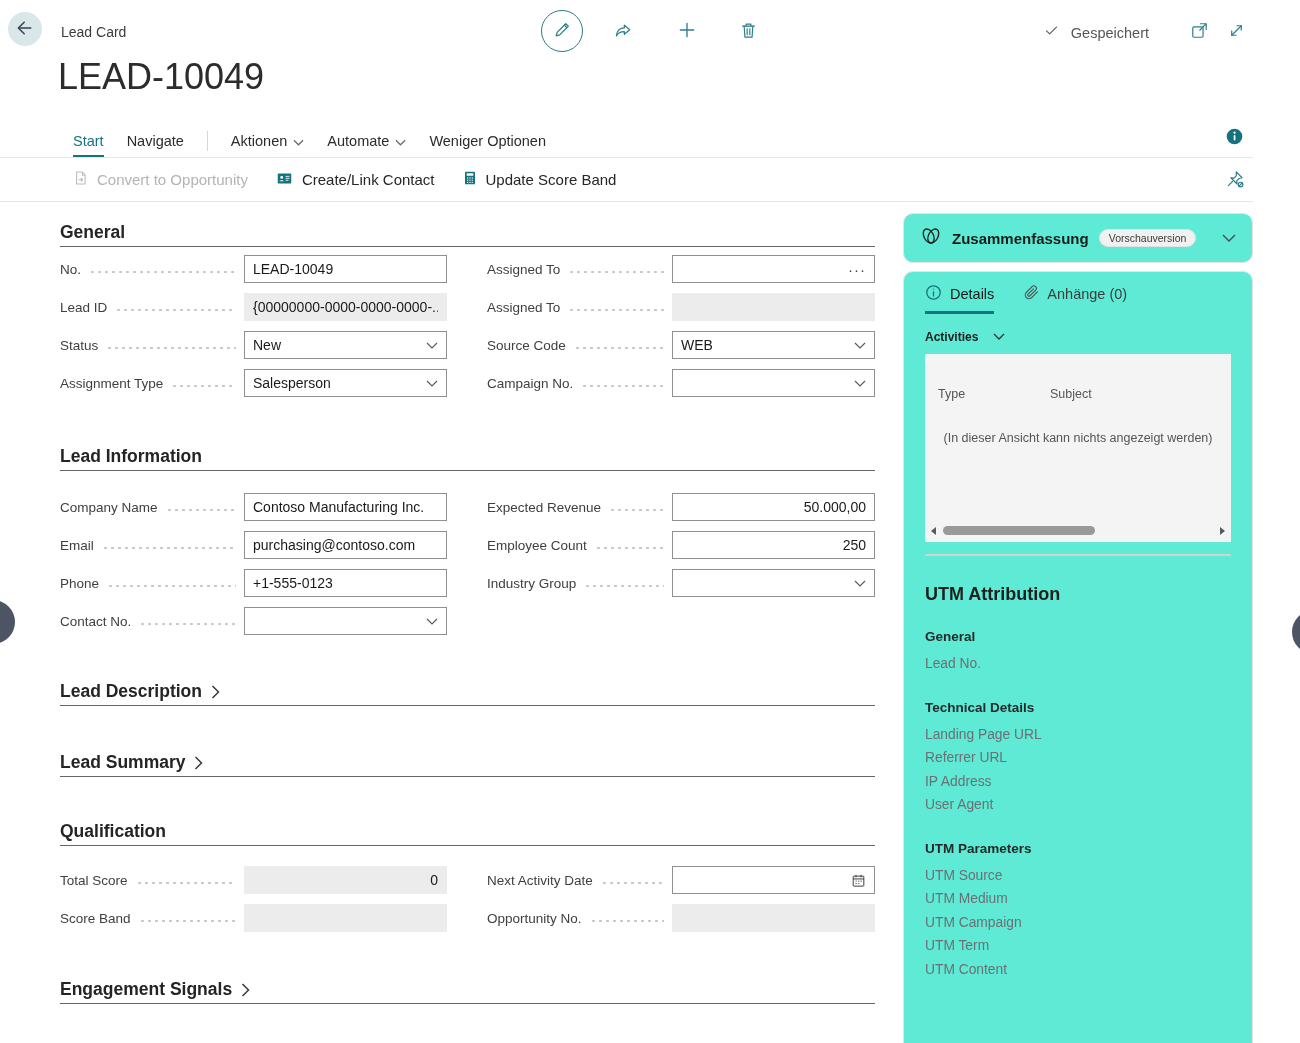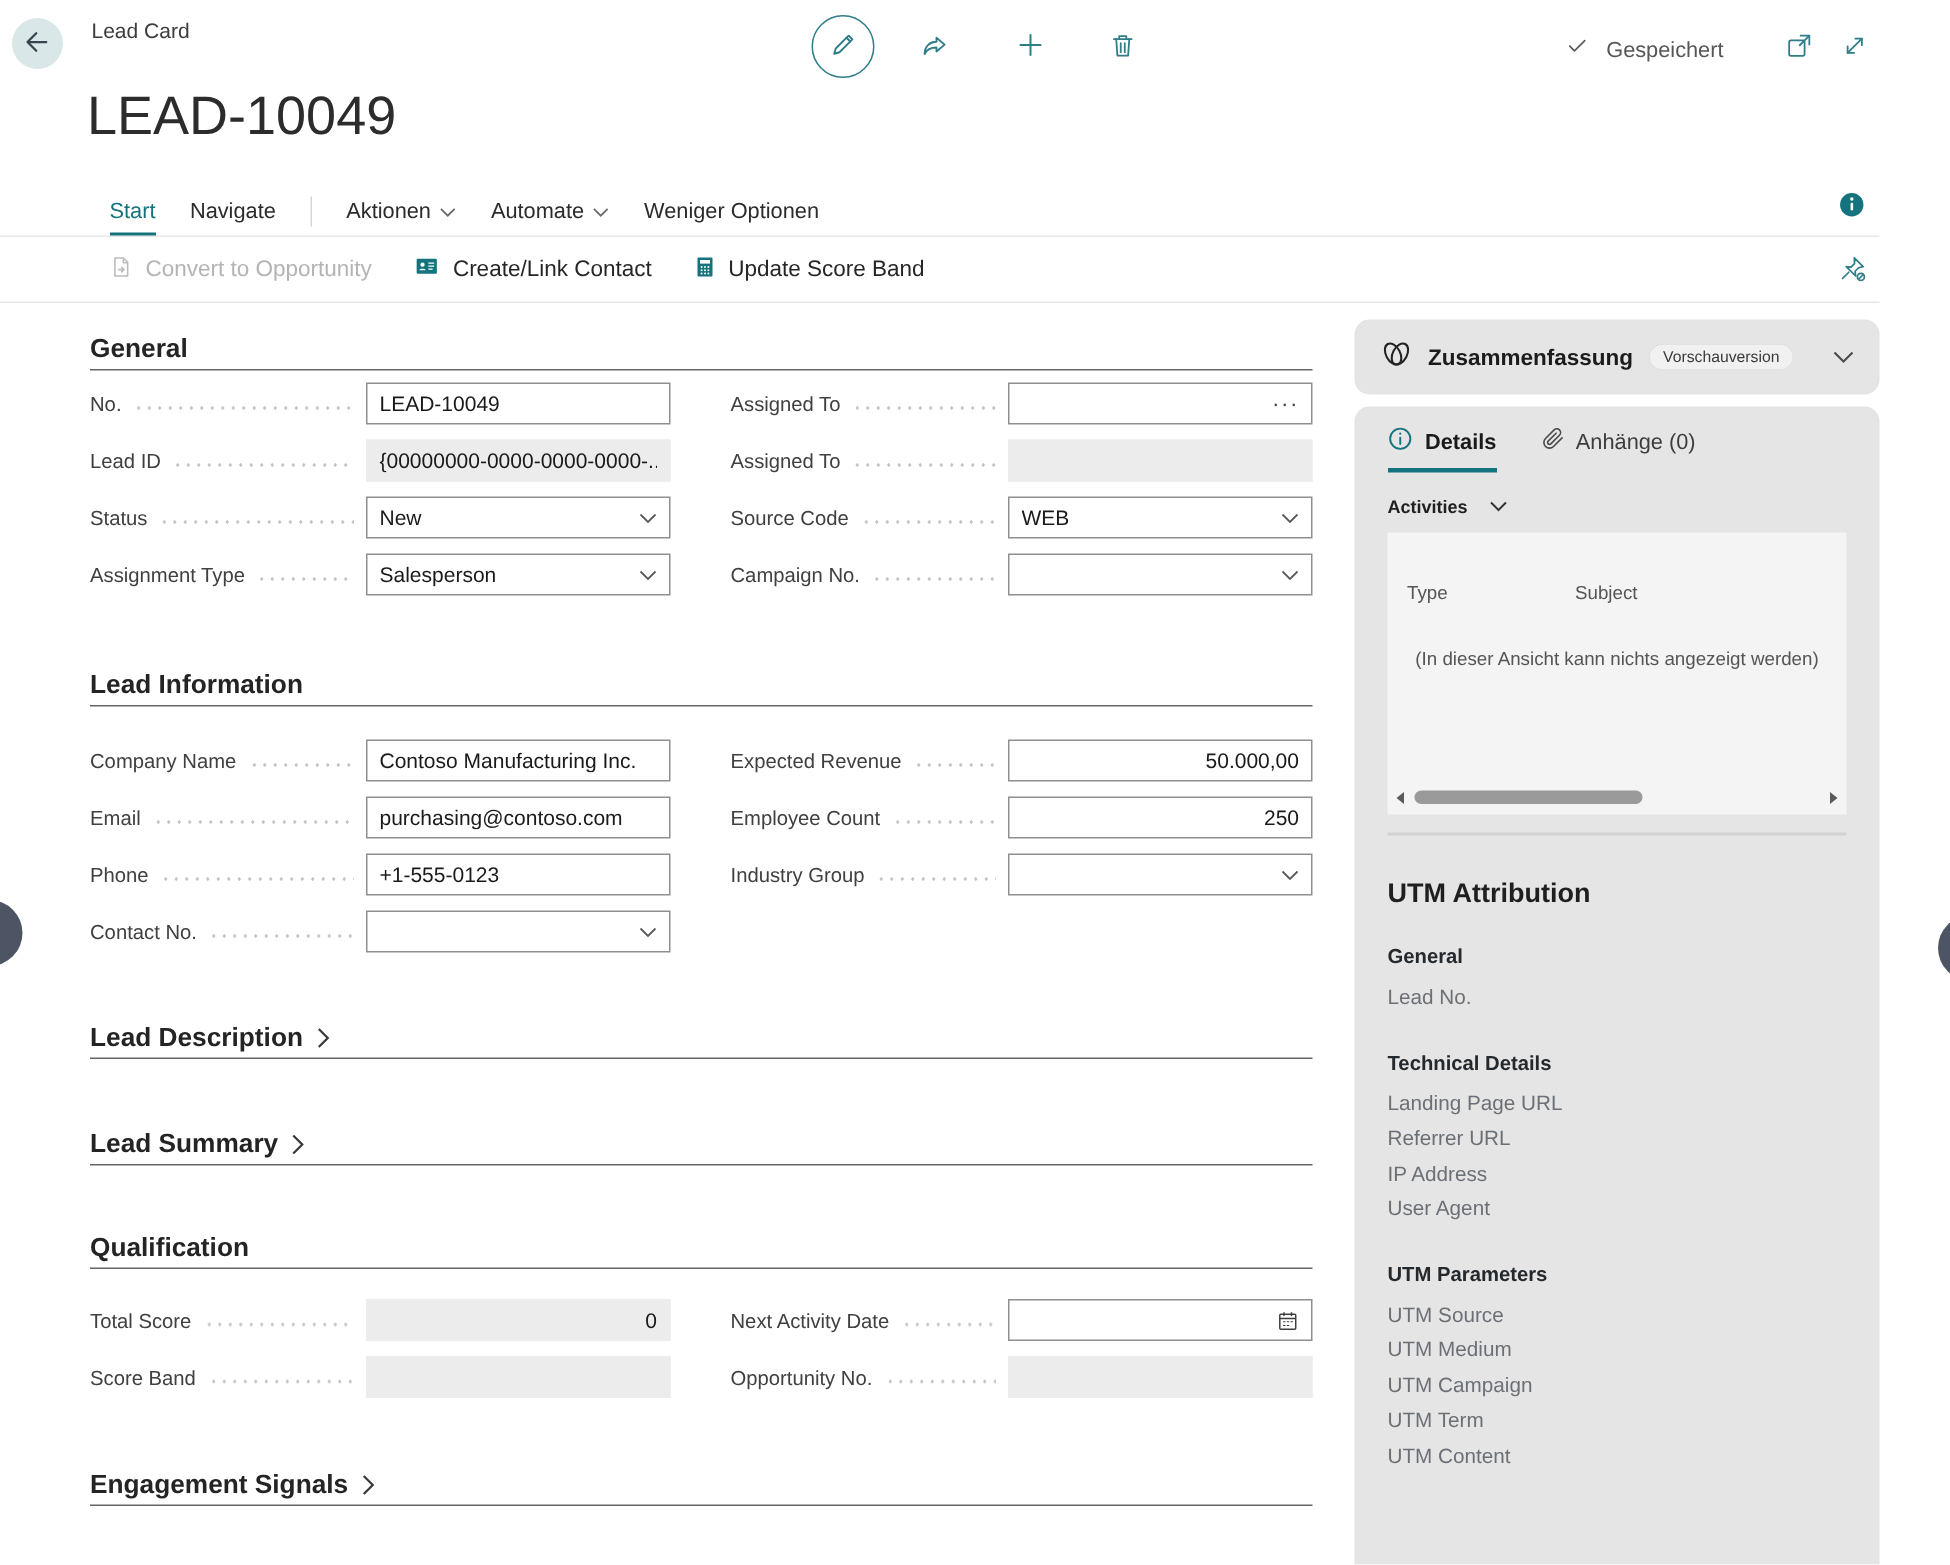--- a/index.html
+++ b/index.html
@@ -3,21 +3,21 @@
 <meta charset="utf-8">
 <style>
   *{box-sizing:border-box}
   body{margin:0;background:#fff}
   .page{position:relative;width:1300px;height:1043px;background:#fff;overflow:hidden;
         font-family:"Liberation Sans",sans-serif;color:#1c1c1c}
 
   
   .back-btn{position:absolute;left:8px;top:12px;width:34px;height:34px;border-radius:50%;
             background:#d9e7e9;border:none;display:flex;align-items:center;justify-content:center;cursor:pointer}
-  .caption{position:absolute;left:61px;top:12px;font-size:14px;color:#3c3c3c}
+  .caption{position:absolute;left:61px;top:24px;font-size:14px;color:#3c3c3c}
   .hbtn{position:absolute;background:none;border:none;padding:0;cursor:pointer;display:flex;align-items:center;justify-content:center}
   #edit-btn{left:541px;top:10px;width:42px;height:42px;border:1px solid #2e7d88;border-radius:50%}
   #share-btn{left:613px;top:21px}
   #new-btn{left:677px;top:20px}
   #delete-btn{left:739px;top:20px}
   .saved{position:absolute;top:23px;right:151px;display:flex;gap:12px;align-items:flex-end;font-size:14.5px;color:#565656}
   #popout-btn{right:91px;top:21px}
   #expand-btn{right:54px;top:21px}
   .page-title{position:absolute;left:58px;top:56px;margin:0;font-size:36px;font-weight:300;color:#2c2c2c}
 
@@ -53,30 +53,30 @@
   .ctl{width:203px;height:28px;border:1px solid #8f8f8f;background:#fff;display:flex;align-items:center;
        padding:0 8px;font-size:14px;color:#1a1a1a;flex:none}
   .ctl .val{flex:1;overflow:hidden;white-space:nowrap}
   .ctl.num .val{text-align:right}
   .ctl.disabled{background:#ececec;border-color:#ececec}
   .chev-s{flex:none;margin-left:6px;display:flex}
   .assist{flex:none;color:#444;font-size:15px;letter-spacing:1px;line-height:1}
 
   
   .factbox{position:absolute;left:903px;top:213px;width:350px}
-  .card{border:1px solid #e3e3e3;border-radius:10px;background:#e5e5e5}
+  .card{border:1px solid #e3e3e3;border-radius:10px;background:#5eead4}
   .card1{height:50px;display:flex;align-items:center;padding:0 16px}
   .card1 .t{font-size:15px;font-weight:700;color:#1c1c1c;margin-left:10px}
   .badge{margin-left:10px;font-size:10.5px;color:#3a3a3a;background:#f1f1f1;border:1px solid #e2e2e2;
          border-radius:9px;padding:2px 9px;white-space:nowrap}
   .card1 .chevE{margin-left:auto;display:flex;cursor:pointer}
   .card2{margin-top:8px;height:820px;padding:12px 21px 0;overflow:hidden}
   .tabs{display:flex;gap:30px}
   .tab{display:flex;align-items:center;gap:8px;padding-bottom:10px;font-size:14.5px;color:#3d3d3d;cursor:pointer}
-  .tab.active{font-weight:700;color:#1a1a1a;box-shadow:inset 0 -3px 0 #15737e}
+  .tab.active{font-weight:400;color:#1a1a1a;box-shadow:inset 0 -3px 0 #15737e}
   .acts-h{margin-top:16px;font-size:12px;font-weight:600;color:#202020;display:flex;align-items:center;gap:15px}
   .acts-panel{margin-top:10px;height:188px;background:#f4f4f5;position:relative;font-size:12.5px;color:#555}
   .acts-cols{position:absolute;top:33px;left:13px;right:10px;display:flex}
   .acts-cols .c1{width:112px}
   .acts-empty{position:absolute;top:77px;left:0;right:0;text-align:center;color:#555}
   .hscroll{position:absolute;left:4px;right:4px;bottom:6px;height:10px}
   .tri-l{position:absolute;left:2px;top:1px;width:0;height:0;border-top:4px solid transparent;border-bottom:4px solid transparent;border-right:5.5px solid #5a5a5a}
   .tri-r{position:absolute;right:2px;top:1px;width:0;height:0;border-top:4px solid transparent;border-bottom:4px solid transparent;border-left:5.5px solid #5a5a5a}
   .hthumb{position:absolute;left:14px;top:0;width:152px;height:9px;background:#9a9a9a;border-radius:5px;cursor:pointer}
   .fb-divider{margin-top:12px;height:2px;background:#d2d2d2}

